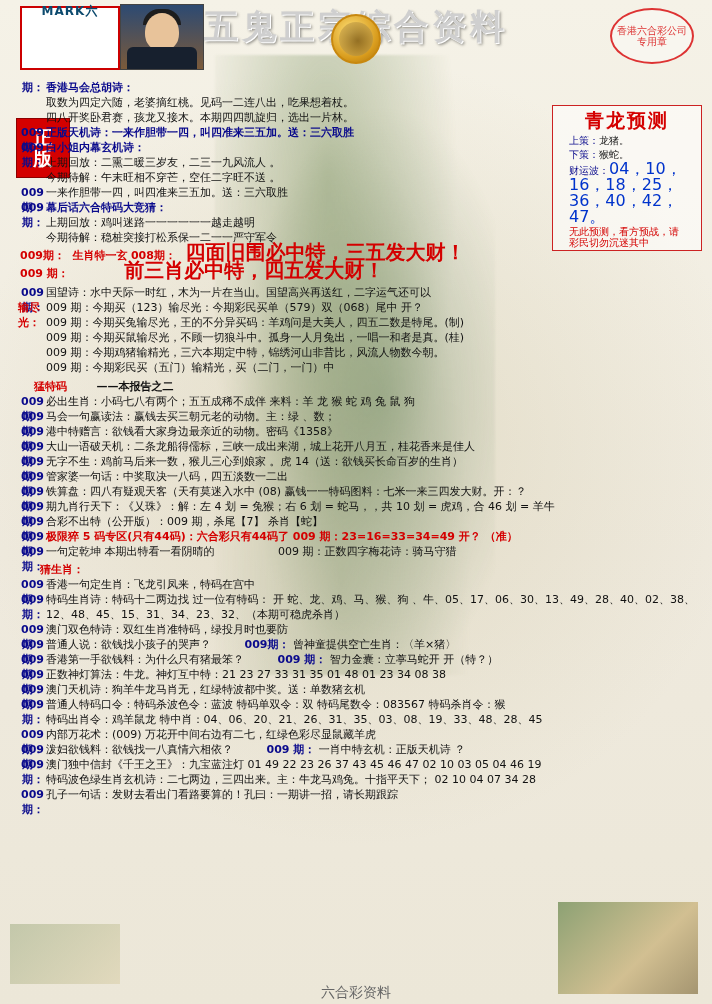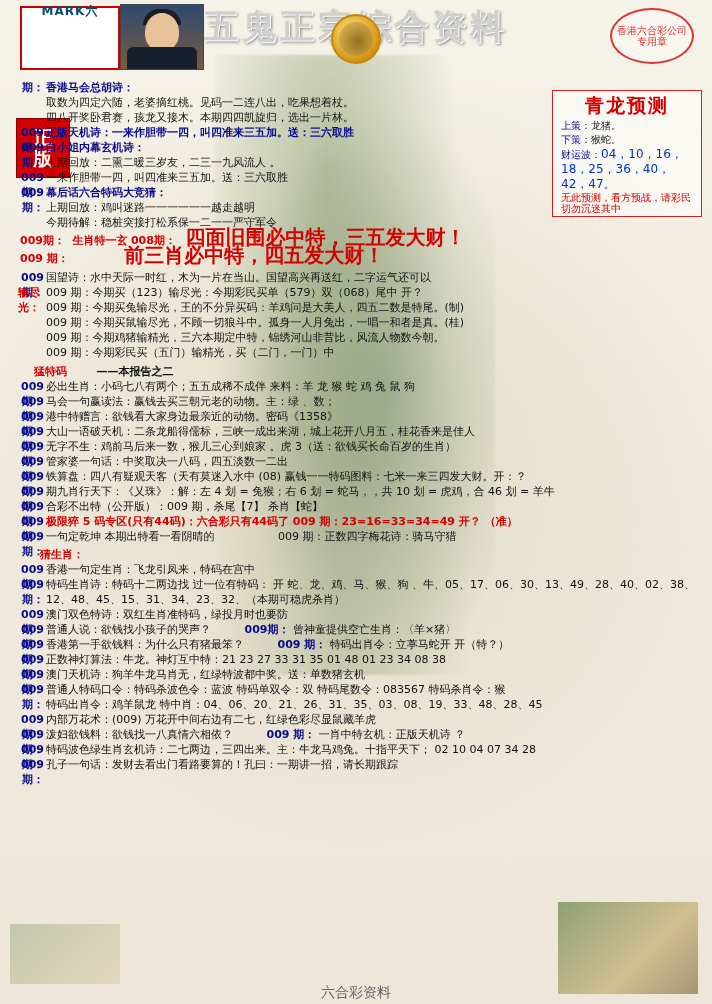--- a/index.html
+++ b/index.html
@@ -95,27 +95,27 @@
   .dark{color:#111;}
   .bold{font-weight:bold;}
 
   .badge-zhengban{
     position:absolute;left:16px;top:118px;width:52px;height:58px;
     background:#d40000;color:#fff;font-weight:bold;font-size:19px;
     display:flex;flex-direction:column;align-items:center;justify-content:center;
     line-height:21px;border:1px solid #8c0000;
   }
   .qinglong{
-    position:absolute;right:10px;top:90px;width:150px;
+    position:absolute;right:10px;top:105px;width:150px;
     border:1px solid #cc2222;background:rgba(255,255,255,.55);
-    padding:2px 8px;box-sizing:border-box;
+    padding:2px 16px;box-sizing:border-box;
   }
   .qinglong .qt{color:#d40000;font-weight:bold;font-size:19px;text-align:center;letter-spacing:2px;}
   .qinglong .qline{font-size:10px;color:#0a0a8c;line-height:14px;}
-  .qinglong .qnums{font-size:12px;color:#0033cc;line-height:14px;}
+  .qinglong .qnums{font-size:16px;color:#0033cc;line-height:14px;}
   .qinglong .qnote{font-size:10px;color:#d40000;line-height:11px;}
 
   .content{position:relative;padding:0 6px;}
   .big-red-line{color:#d40000;font-weight:bold;font-size:20px;}
   .footer{
     position:absolute;left:0;right:0;bottom:2px;text-align:center;color:#666;font-size:14px;
   }
   .line{position:relative;padding-left:40px;line-height:15px;}
   .tagline{position:absolute;left:0;top:0;width:38px;text-align:right;font-weight:bold;}
 </style>
@@ -184,20 +184,23 @@
       <span class="lbl">正版天机诗：一来作胆带一四，叫四准来三五加。送：三六取胜</span>
     </div>
     <div class="line">
       <span class="tagline lbl">009期：</span>
       <span class="lbl">白小姐内幕玄机诗：</span>
     </div>
     <div class="line">
       <span class="dark">上期回放：二熏二暖三岁友，二三一九风流人 。</span>
     </div>
     <div class="line">
+      <span class="dark">今期待解：午末旺相不穿芒，空任二字旺不送 。</span>
+    </div>
+    <div class="line">
       <span class="tagline lbl">009期：</span>
       <span class="dark">一来作胆带一四，叫四准来三五加。送：三六取胜</span>
     </div>
     <div class="line">
       <span class="tagline lbl">009期：</span>
       <span class="lbl">幕后话六合特码大竞猜：</span>
     </div>
     <div class="line">
       <span class="dark">上期回放：鸡叫迷路一一一一一一越走越明</span>
     </div>
@@ -257,21 +260,21 @@
     <div class="line">
       <span class="tagline lbl">009期：</span>
       <span class="dark">港中特赠言：欲钱看大家身边最亲近的动物。密码《1358》</span>
     </div>
     <div class="line">
       <span class="tagline lbl">009期：</span>
       <span class="dark">大山一语破天机：二条龙船得儒标，三峡一成出来湖，城上花开八月五，桂花香来是佳人</span>
     </div>
     <div class="line">
       <span class="tagline lbl">009期：</span>
-      <span class="dark">无字不生：鸡前马后来一数，猴儿三心到娘家 。虎 3（送：欲钱买长命百岁的生肖）</span>
+      <span class="dark">无字不生：鸡前马后来一数，猴儿三心到娘家 。虎 14（送：欲钱买长命百岁的生肖）</span>
     </div>
     <div class="line">
       <span class="tagline lbl">009期：</span>
       <span class="dark">管家婆一句话：中奖取决一八码，四五淡数一二出</span>
     </div>
     <div class="line">
       <span class="tagline lbl">009期：</span>
       <span class="dark">铁算盘：四八有疑观天客（天有莫迷入水中 (08) 赢钱一一特码图料：七米一来三四发大财。开：？</span>
     </div>
     <div class="line">
@@ -313,21 +316,21 @@
     <div class="line">
       <span class="tagline lbl">009期：</span>
       <span class="dark">普通人说：欲钱找小孩子的哭声？</span>
       <span class="lbl" style="margin-left:30px">009期：</span>
       <span class="dark">曾神童提供空亡生肖：〈羊×猪〉</span>
     </div>
     <div class="line">
       <span class="tagline lbl">009期：</span>
       <span class="dark">香港第一手欲钱料：为什么只有猪最笨？</span>
       <span class="lbl" style="margin-left:30px">009 期：</span>
-      <span class="dark">特码出肖令：立葶马蛇开  开（特？）</span>
+      <span class="dark">智力金囊：立葶马蛇开  开（特？）</span>
     </div>
     <div class="line">
       <span class="tagline lbl">009期：</span>
       <span class="dark">正数神灯算法：牛龙。神灯互中特：21 23 27 33 31 35 01 48 01 23 34 08 38</span>
     </div>
     <div class="line">
       <span class="tagline lbl">009期：</span>
       <span class="dark">澳门天机诗：狗羊牛龙马肖无，红绿特波都中奖。送：单数猪玄机</span>
     </div>
     <div class="line">
@@ -342,20 +345,21 @@
       <span class="dark">内部万花术：(009) 万花开中间右边有二七，红绿色彩尽显鼠藏羊虎</span>
     </div>
     <div class="line">
       <span class="tagline lbl">009期：</span>
       <span class="dark">泼妇欲钱料：欲钱找一八真情六相依？</span>
       <span class="lbl" style="margin-left:30px">009 期：</span>
       <span class="dark">一肖中特玄机：正版天机诗 ？</span>
     </div>
     <div class="line">
       <span class="tagline lbl">009期：</span>
+      <span class="dark">澳门独中信封《千王之王》：九宝蓝注灯 01 49 22 23 26 37 43 45 46 47 02 10 03 05 04 46 19</span>
     </div>
     <div class="line">
       <span class="dark">特码波色绿生肖玄机诗：二七两边，三四出来。主：牛龙马鸡兔。十指平天下； 02 10 04 07 34 28</span>
     </div>
     <div class="line">
       <span class="tagline lbl">009期：</span>
       <span class="dark">孔子一句话：发财去看出门看路要算的！孔曰：一期讲一招，请长期跟踪</span>
     </div>
 
   </div>

